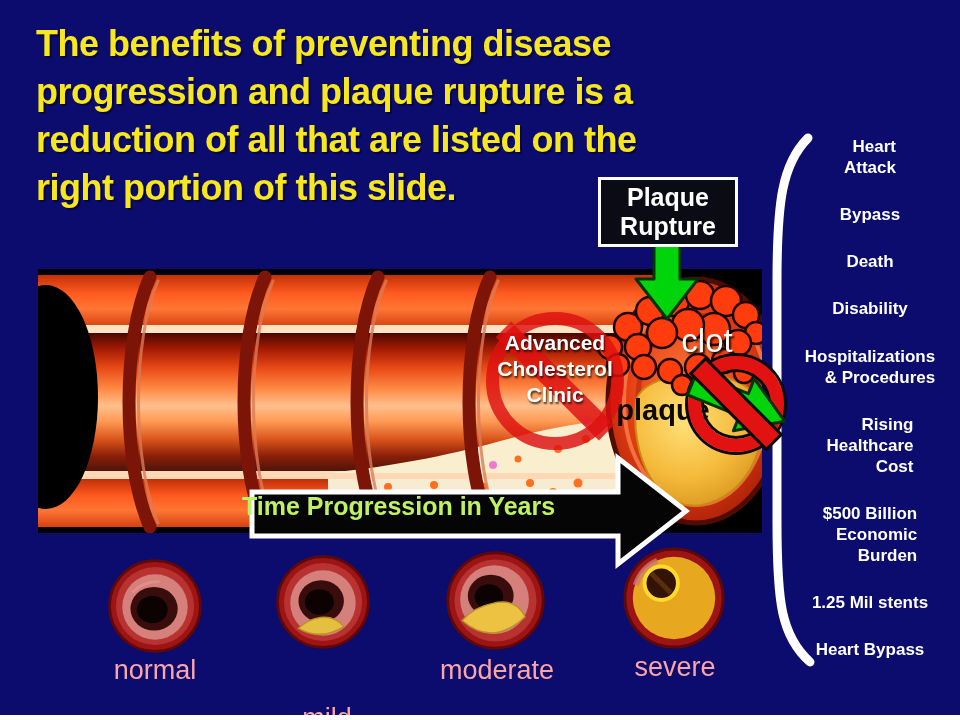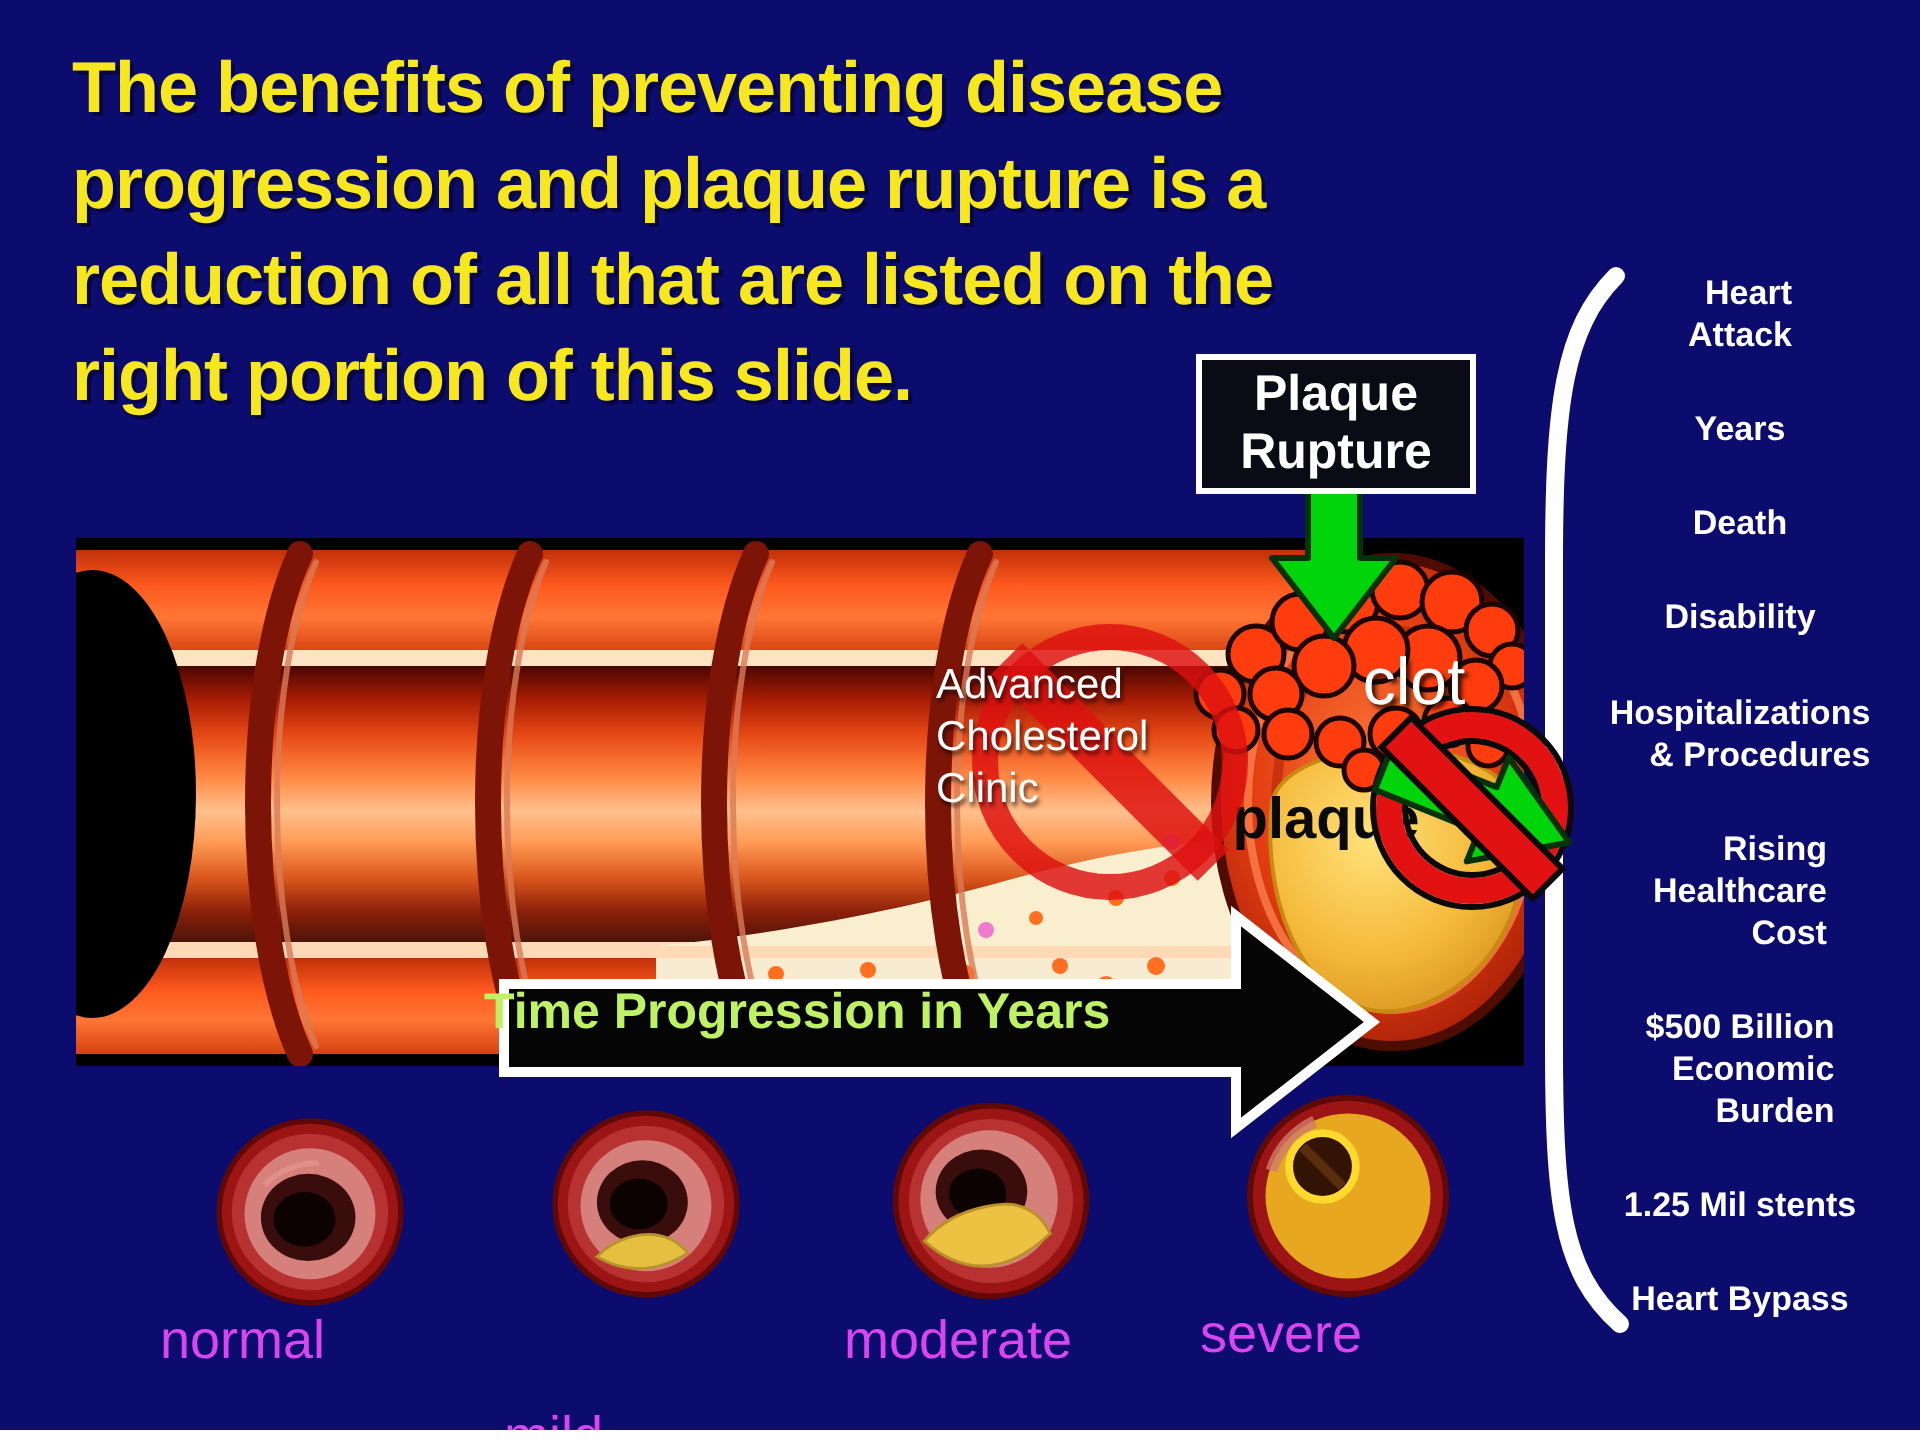--- a/index.html
+++ b/index.html
@@ -42,22 +42,22 @@
   
   .wm-ring{
     left:486px; top:312px; width:138px; height:138px; box-sizing:border-box;
     border:13px solid rgba(221,16,16,.82); border-radius:50%; z-index:7;
   }
   .wm-slash{
     left:482px; top:370px; width:146px; height:22px;
     background:rgba(221,16,16,.82); transform:rotate(45deg); z-index:7;
   }
   .wm-text{
-    left:468px; top:330px; width:174px; 
-    color:#ffffff; font-weight:normal; font-size:21px; line-height:26px;
+    left:468px; top:330px; width:174px; text-align:center;
+    color:#ffffff; font-weight:bold; font-size:21px; line-height:26px;
     text-shadow:1px 2px 2px rgba(0,0,0,.7); z-index:8;
   }
 
   
   .no-ring{
     left:688px; top:356px; width:96px; height:96px; box-sizing:border-box;
     border:13px solid #e31212; border-radius:50%;
     box-shadow:0 0 0 3px #0a0a0a, inset 0 0 0 3px #0a0a0a; z-index:9;
   }
   .green-arrow-b{ left:686px; top:366px; z-index:10; }
@@ -67,22 +67,22 @@
     transform:rotate(45deg); z-index:11;
   }
 
   .time-arrow{ left:248px; top:450px; z-index:5; }
   .time-arrow-label{
     left:242px; top:492px; width:356px; 
     color:#bef264; font-weight:bold; font-size:25px; z-index:6;
   }
 
   .stage-label{
-    top:655px; width:150px; 
-    color:#d946ef; font-size:27px; z-index:4;
+    top:655px; width:150px; text-align:center;
+    color:#fca5a5; font-size:27px; z-index:4;
   }
 
   .bracket{ left:766px; top:130px; z-index:3; }
   .consequences{
     left:782px; top:136px; width:176px; height:524px;
     display:flex; flex-direction:column; justify-content:space-between;
     align-items:center; z-index:4;
   }
   .consequence-item{
     color:#ffffff; font-weight:bold; font-size:17px; line-height:21px;
@@ -267,21 +267,21 @@
   <div class="abs stage-label" style="left:252px;margin-top:48px;">mild</div>
   <div class="abs stage-label" style="left:600px; top:652px;">severe</div>
   <div class="abs stage-label" style="left:422px;">moderate</div>
 
   <svg class="abs bracket" width="50" height="545" viewBox="0 0 50 545">
     <path d="M42,8 C16,34 11,72 11,152 L11,392 C11,472 15,506 44,532" fill="none" stroke="#ffffff" stroke-width="9" stroke-linecap="round"></path>
   </svg>
   <div class="abs consequences">
     <div class="consequence-item preline">Heart
 Attack</div>
-    <div class="consequence-item preline">Years</div>
+    <div class="consequence-item preline">Bypass</div>
     <div class="consequence-item preline">Death</div>
     <div class="consequence-item preline">Disability</div>
     <div class="consequence-item preline">Hospitalizations
 &amp; Procedures</div>
     <div class="consequence-item preline">Rising
 Healthcare
 Cost</div>
     <div class="consequence-item preline">$500 Billion
 Economic
 Burden</div>

